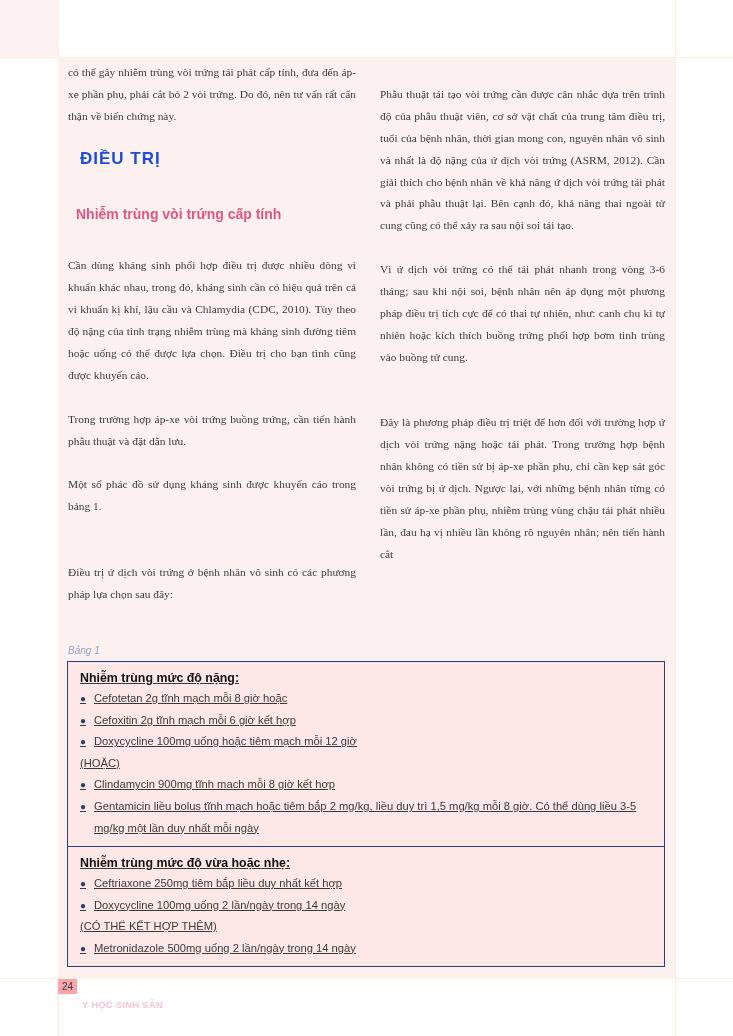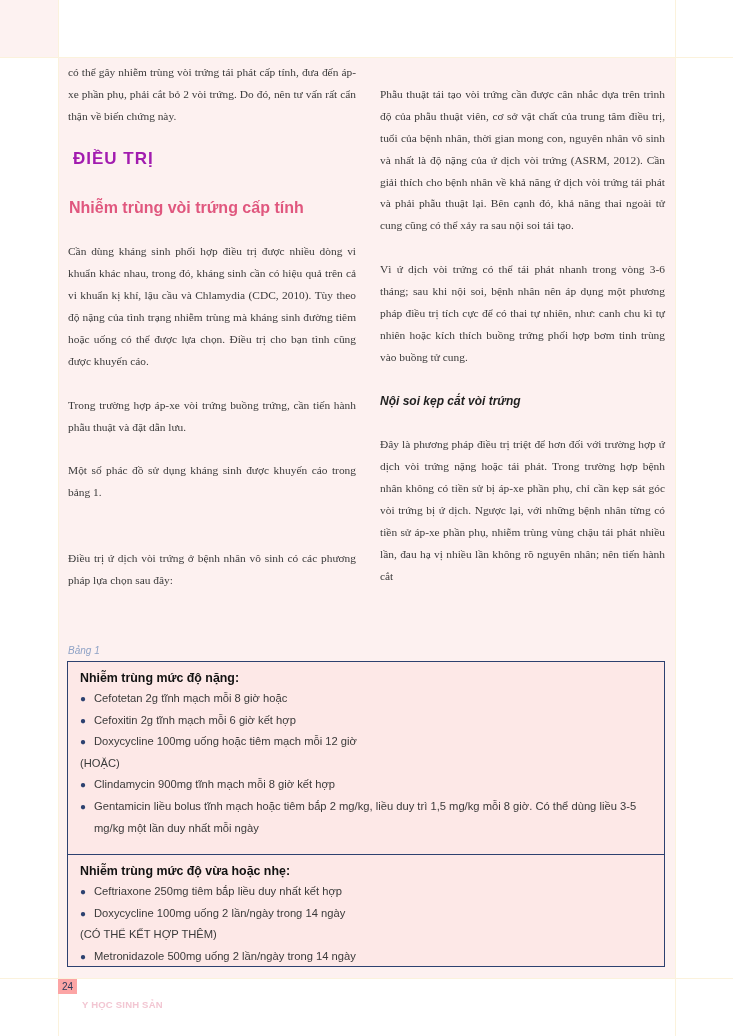--- a/index.html
+++ b/index.html
@@ -13,36 +13,36 @@
   .content-bg { position: absolute; left: 58px; top: 57px; width: 617px; height: 921px; background: #fdf1f0; }
   .guide-h { position: absolute; left: 0; width: 733px; height: 1px; background: #fbf2dc; }
   .guide-v { position: absolute; top: 0; width: 1px; height: 1036px; background: #fbf2dc; }
 
   .col { position: absolute; top: 62px; font-size: 11.4px; line-height: 21.9px; }
   .col-left { left: 68px; width: 288px; }
   .col-right { left: 380px; width: 285px; }
   .p { margin: 0; text-align: justify; font-family: Liberation Serif, serif; }
   .gap { height: 21.9px; }
   .h-main {
-    color: #a21caf; font-weight: bold; font-size: 17px; letter-spacing: 1px;
-    margin: 15px 0 0 5px; height: 31px; line-height: 31px;
+    color: #1d4ed8; font-weight: bold; font-size: 17px; letter-spacing: 1px;
+    margin: 15px 0 0 12px; height: 31px; line-height: 31px;
   }
-  .h-sub { color: #e0577e; font-weight: bold; font-size: 16px; margin: 1px; }
+  .h-sub { color: #e0577e; font-weight: bold; font-size: 14px; margin: 8px; }
   .h-ital { color: #1f1f1f; font-weight: bold; font-style: italic; font-size: 12px; margin: 0; }
 
   .caption {
     position: absolute; left: 68px; top: 645px;
     font-size: 10px; font-style: italic; color: #8fa3c6;
   }
   .table-box {
     position: absolute; left: 67px; top: 661px; width: 596px; height: 304px;
     border: 1.5px solid #2d4170; background: #fde8e7;
     font-size: 11.2px; line-height: 21.6px; color: #3a3a3a;
   }
-  .section { padding: 4px 12px 8px 12px; }
+  .section { padding: 4px 12px 0 12px; text-decoration: underline; }
   .section.first { height: 180px; border-bottom: 1.5px solid #2d4170; }
   .section-title { font-weight: bold; font-size: 12.4px; color: #111; margin: 0; height: 22px; line-height: 24px; }
   .item { display: flex; margin: 0; }
   .bullet { width: 14px; flex: none; color: #2d4170; font-size: 10px; line-height: 21.6px; }
   .item-text { flex: 1; }
   .note { margin: 0; }
 
   .footer { position: absolute; left: 58px; top: 979px; height: 15px; display: flex; align-items: center; }
   .page-num {
     background: #fca5a5; color: #2d3a5a; font-size: 10px; width: 19px; height: 15px;
@@ -75,21 +75,20 @@
   <div class="gap"></div>
   <p class="p">Điều trị ứ dịch vòi trứng ở bệnh nhân vô sinh có các phương pháp lựa chọn sau đây:</p>
 </div>
 
 <div class="col col-right">
   <div class="gap"></div>
   <p class="p">Phẫu thuật tái tạo vòi trứng cần được cân nhắc dựa trên trình độ của phẫu thuật viên, cơ sở vật chất của trung tâm điều trị, tuổi của bệnh nhân, thời gian mong con, nguyên nhân vô sinh và nhất là độ nặng của ứ dịch vòi trứng (ASRM, 2012). Cần giải thích cho bệnh nhân về khả năng ứ dịch vòi trứng tái phát và phải phẫu thuật lại. Bên cạnh đó, khả năng thai ngoài tử cung cũng có thể xảy ra sau nội soi tái tạo.</p>
   <div class="gap"></div>
   <p class="p">Vì ứ dịch vòi trứng có thể tái phát nhanh trong vòng 3-6 tháng; sau khi nội soi, bệnh nhân nên áp dụng một phương pháp điều trị tích cực để có thai tự nhiên, như: canh chu kì tự nhiên hoặc kích thích buồng trứng phối hợp bơm tinh trùng vào buồng tử cung.</p>
   <div class="gap"></div>
-  <h3 class="h-ital">Nội soi kẹp cắt vòi trứng</h3>
   <div class="gap"></div>
   <p class="p">Đây là phương pháp điều trị triệt để hơn đối với trường hợp ứ dịch vòi trứng nặng hoặc tái phát. Trong trường hợp bệnh nhân không có tiền sử bị áp-xe phần phụ, chỉ cần kẹp sát góc vòi trứng bị ứ dịch. Ngược lại, với những bệnh nhân từng có tiền sử áp-xe phần phụ, nhiễm trùng vùng chậu tái phát nhiều lần, đau hạ vị nhiều lần không rõ nguyên nhân; nên tiến hành cắt</p>
 </div>
 
 <div class="caption">Bảng 1</div>
 
 <div class="table-box">
   <div class="section first">
     <p class="section-title">Nhiễm trùng mức độ nặng:</p>
     <div class="item">

